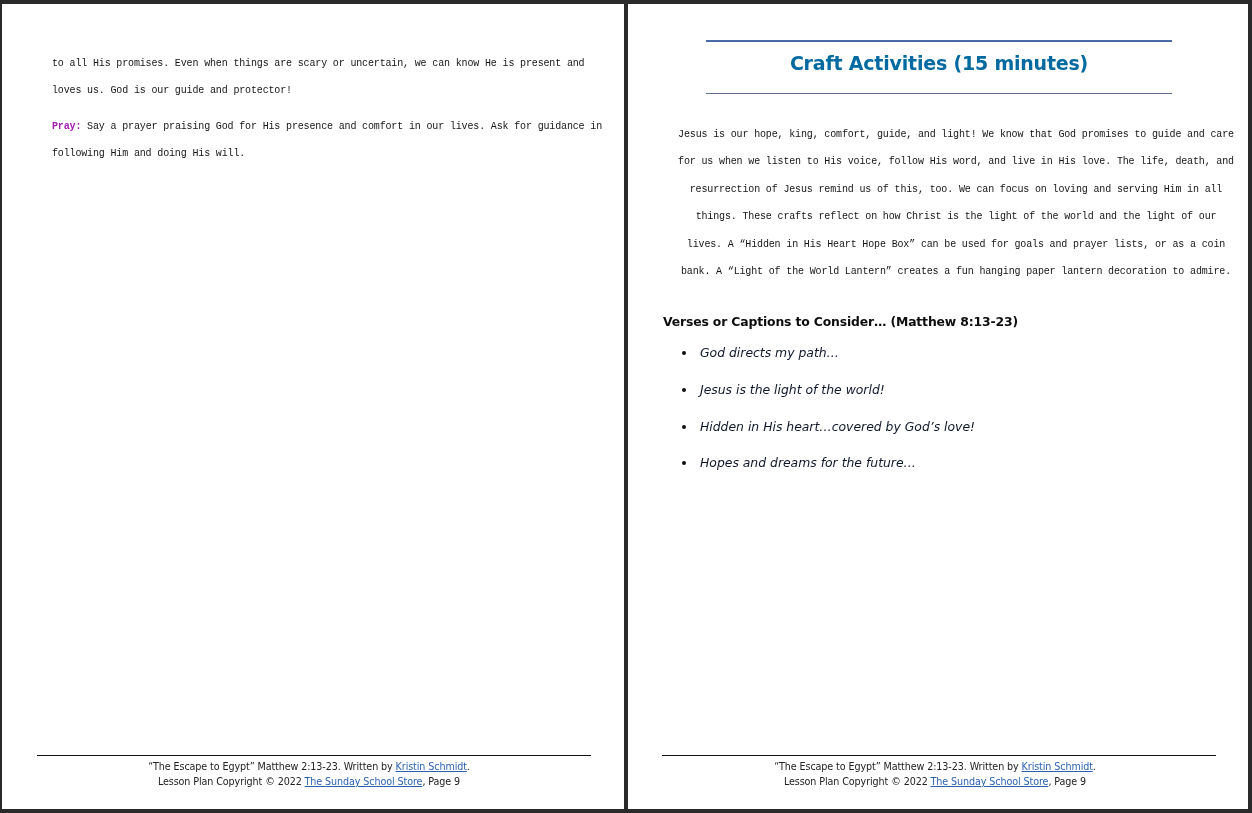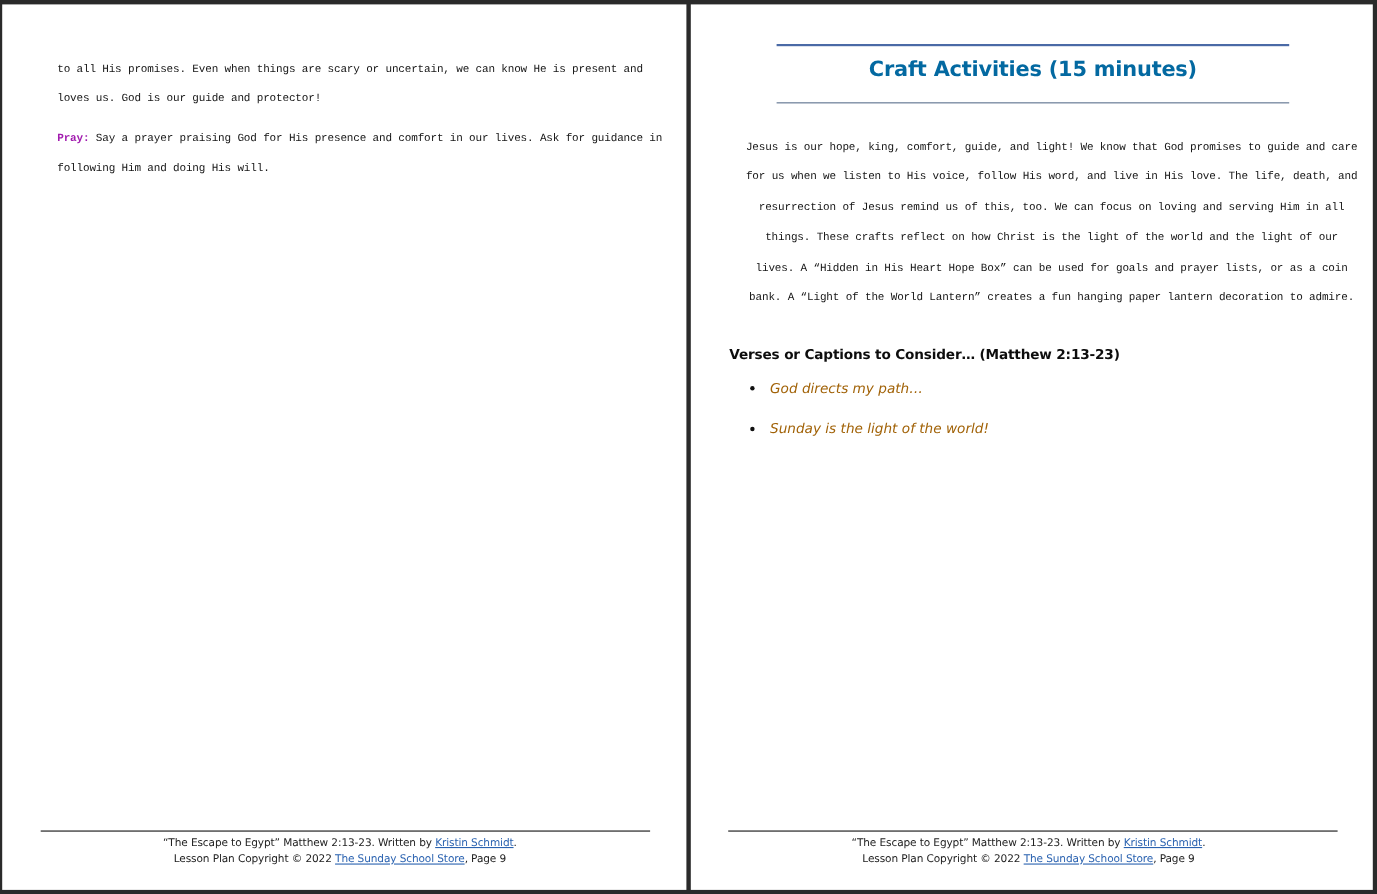--- a/index.html
+++ b/index.html
@@ -78,21 +78,21 @@
       left: 35px; top: 340px;
       margin: 0; padding: 0;
       list-style: none;
     }
     .verse-item {
       position: relative;
       height: 36.8px;
       padding-left: 37px;
       font-size: 12.4px;
       font-style: italic;
-      color: #a16207;
+      color: #0f172a;
       line-height: 18px;
     }
     .verse-bullet {
       position: absolute;
       left: 19px;
       top: 7px;
       width: 4px; height: 4px;
       border-radius: 50%;
       background: #111;
     }
@@ -138,25 +138,27 @@
   </div>
 </div>
 
 <div class="page" id="page-right">
   <div class="title-rule-top"></div>
   <div class="section-title">Craft Activities (15 minutes)</div>
   <div class="title-rule-bottom"></div>
 
   <p class="body-text" id="right-para1">Jesus is our hope, king, comfort, guide, and light! We know that God promises to guide and care for us when we listen to His voice, follow His word, and live in His love. The life, death, and resurrection of Jesus remind us of this, too. We can focus on loving and serving Him in all things. These crafts reflect on how Christ is the light of the world and the light of our lives. A “Hidden in His Heart Hope Box” can be used for goals and prayer lists, or as a coin bank. A “Light of the World Lantern” creates a fun hanging paper lantern decoration to admire.</p>
 
-  <div class="verses-heading">Verses or Captions to Consider…  (Matthew 2:13-23)</div>
+  <div class="verses-heading">Verses or Captions to Consider…  (Matthew 8:13-23)</div>
 
   <ul class="verse-list">
     <li class="verse-item"><span class="verse-bullet"></span><span>God directs my path…</span></li>
-    <li class="verse-item"><span class="verse-bullet"></span><span>Sunday is the light of the world!</span></li>
+    <li class="verse-item"><span class="verse-bullet"></span><span>Jesus is the light of the world!</span></li>
+    <li class="verse-item"><span class="verse-bullet"></span><span>Hidden in His heart…covered by God’s love!</span></li>
+    <li class="verse-item"><span class="verse-bullet"></span><span>Hopes and dreams for the future…</span></li>
   </ul>
 
   <div class="footer-rule"></div>
   <div class="footer">
     <div><span>“The Escape to Egypt” Matthew 2:13-23.  Written by </span><a href="#">Kristin Schmidt</a><span>.</span></div>
     <div><span>Lesson Plan Copyright © 2022 </span><a href="#">The Sunday School Store</a><span>, Page 9</span></div>
   </div>
 </div>
 
 </body></html>

